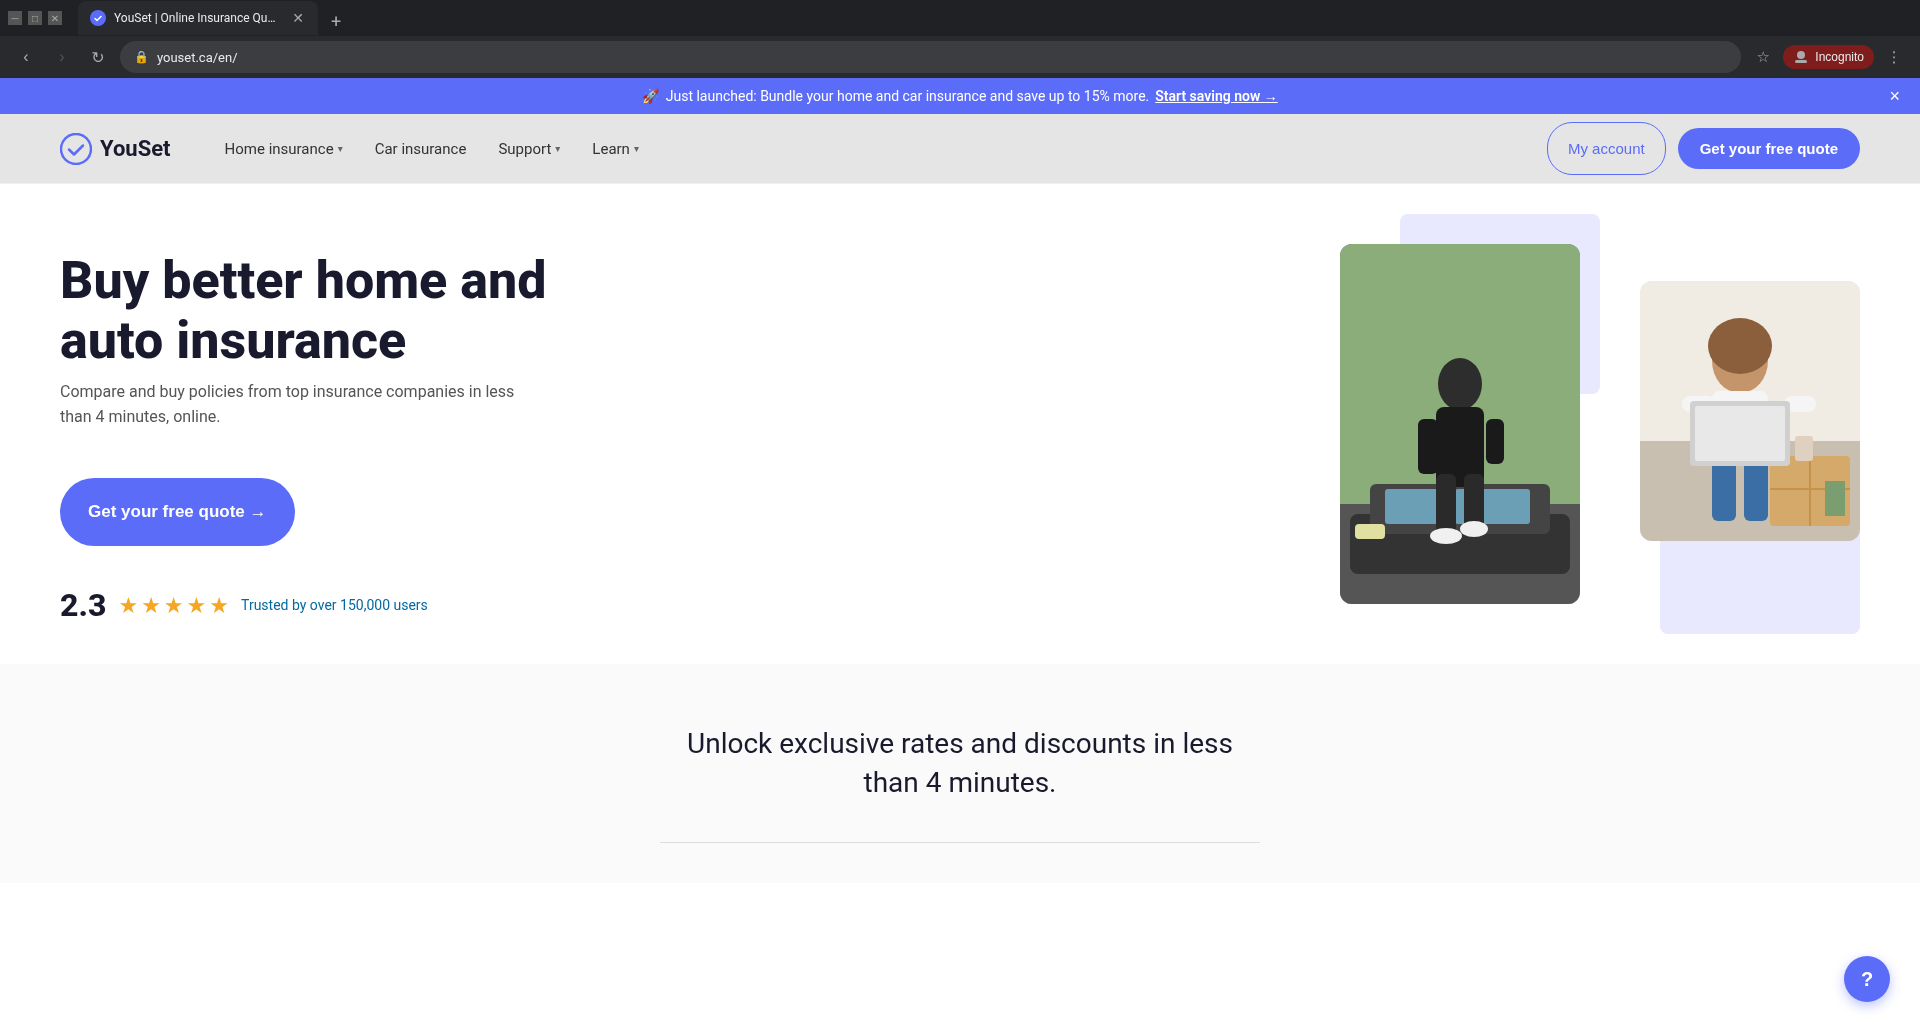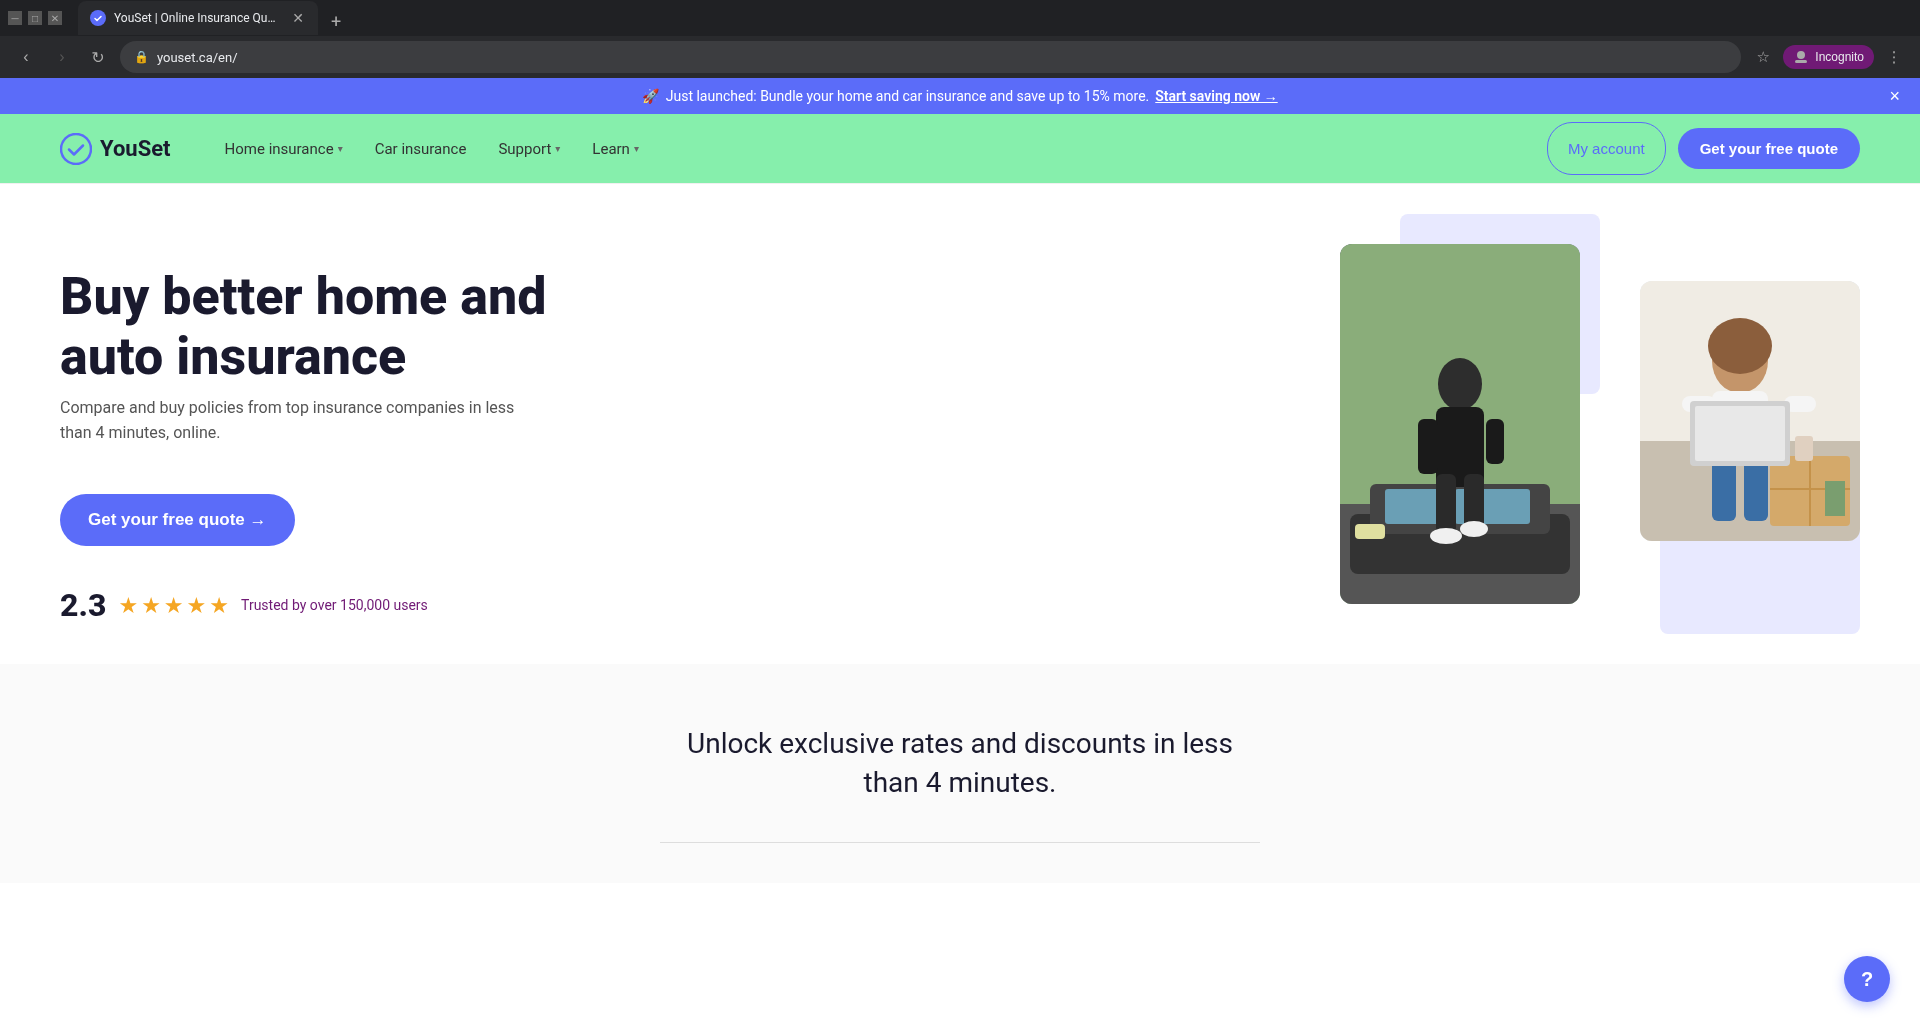--- a/index.html
+++ b/index.html
@@ -135,21 +135,21 @@
       cursor: pointer;
       width: 28px; height: 28px;
       display: flex; align-items: center; justify-content: center;
       border-radius: 50%;
       font-size: 15px;
     }
     .incognito-btn {
       display: flex;
       align-items: center;
       gap: 6px;
-      background: #701a75;
+      background: #7f1d1d;
       border: none;
       color: #e8eaed;
       padding: 4px 10px;
       border-radius: 14px;
       cursor: pointer;
       font-size: 12px;
     }
 
     
     .page-content {
@@ -186,21 +186,21 @@
       cursor: pointer;
     }
 
     
     .navbar {
       display: flex;
       align-items: center;
       padding: 0 60px;
       height: 70px;
       border-bottom: 1px solid #f0f0f0;
-      background: #86efac;
+      background: #e5e5e5;
     }
     .logo {
       display: flex;
       align-items: center;
       gap: 8px;
       margin-right: 40px;
       text-decoration: none;
     }
     .logo-text {
       font-size: 22px;
@@ -288,21 +288,21 @@
       font-size: 16px;
       color: #555;
       line-height: 1.6;
       margin-bottom: 48px;
       max-width: 480px;
     }
     .hero-cta {
       display: inline-flex;
       align-items: center;
       gap: 10px;
-      padding: 16px 28px;
+      padding: 24px 28px;
       background: #5b6cf9;
       color: white;
       border: none;
       border-radius: 35px;
       font-size: 17px;
       cursor: pointer;
       font-weight: 600;
       margin-bottom: 30px;
     }
     .hero-rating {
@@ -319,21 +319,21 @@
     .stars {
       display: flex;
       gap: 3px;
     }
     .star {
       color: #f5a623;
       font-size: 22px;
     }
     .rating-text {
       font-size: 14px;
-      color: #701a75;
+      color: #0369a1;
     }
 
     
     .hero-images {
       position: absolute;
       right: 0;
       top: 0;
       bottom: 0;
       width: 600px;
       display: flex;

